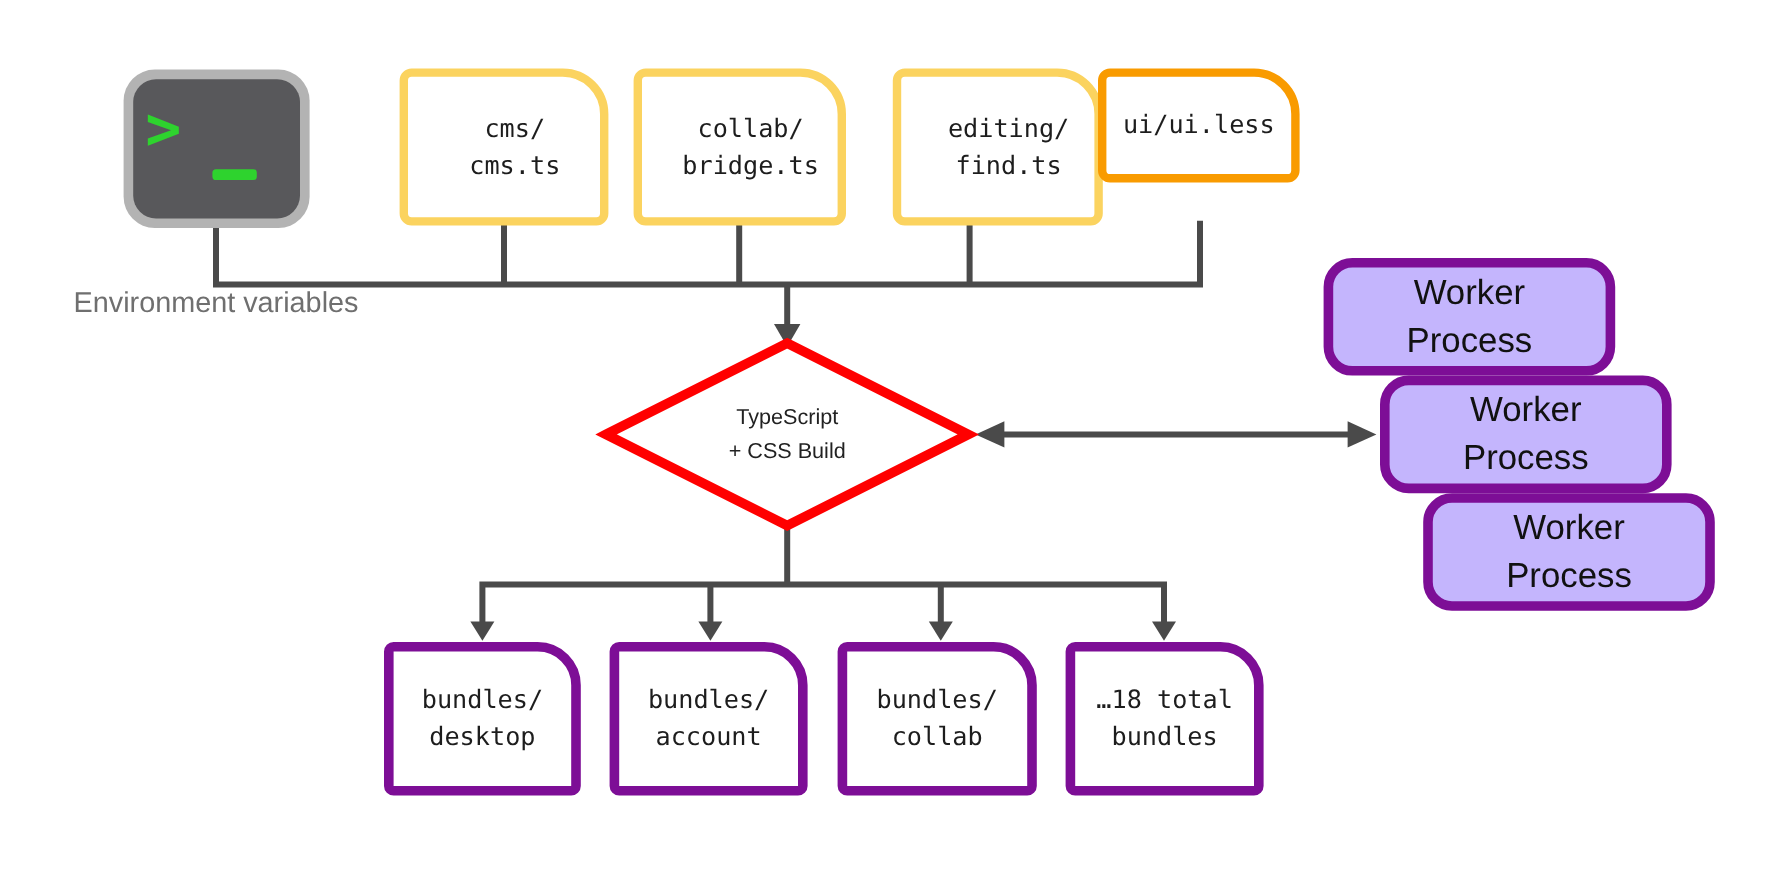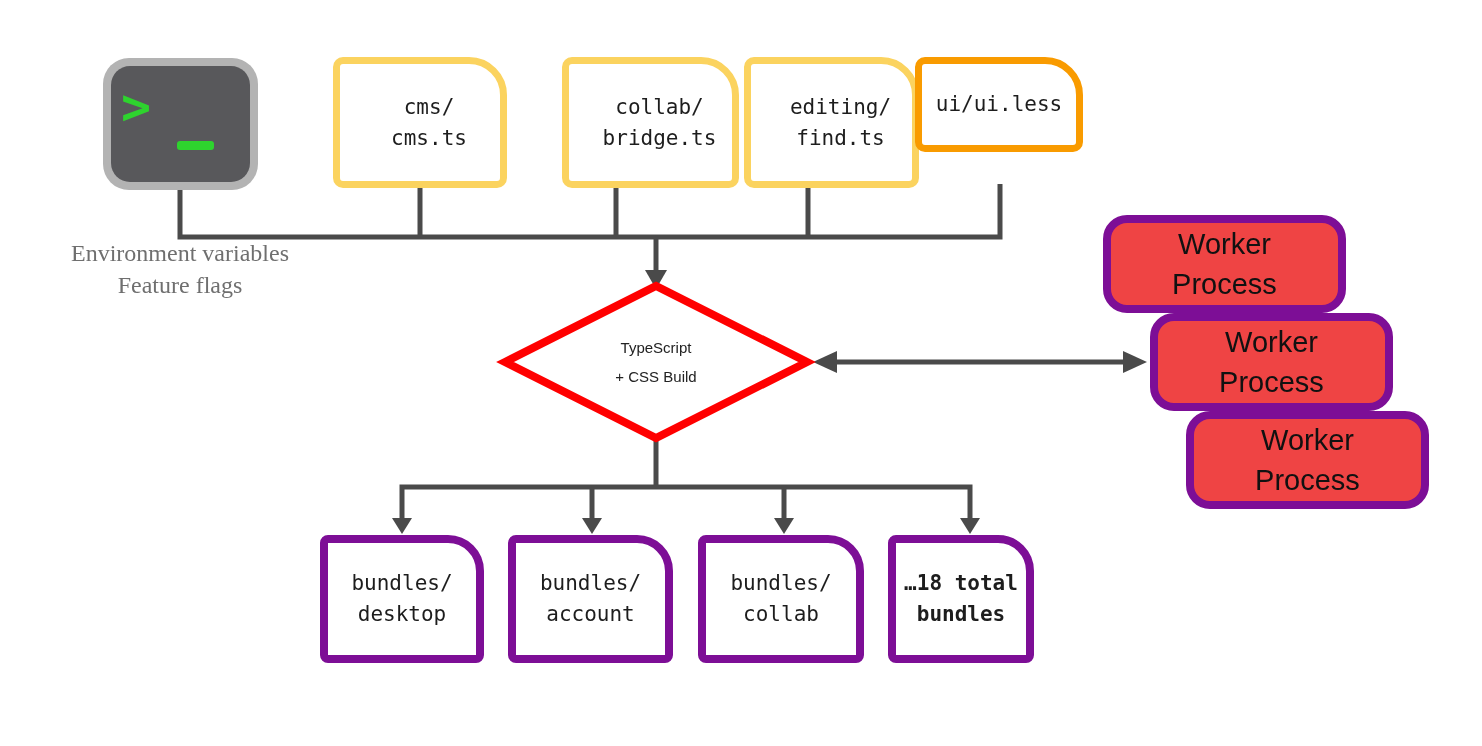--- a/index.html
+++ b/index.html
@@ -92,72 +92,71 @@
   
   .caption {
     position: absolute;
     left: 18px; top: 237px;
     width: 324px;
     text-align: center;
     font-size: 24px;
     line-height: 32px;
     color: var(--muted-text, #6F6F6F);
     z-index: 1;
-    font-family: Liberation Serif, serif;
   }
   .caption span { display: block; }
 
   
   .diamond-label {
     position: absolute;
     left: 546px; top: 333px;
     width: 220px;
     text-align: center;
-    font-size: 15px;
+    font-size: 18px;
     line-height: 29px;
     color: #222222;
     white-space: pre-line;
     z-index: 2;
   }
 
   
   .worker-box {
     position: absolute;
     box-sizing: border-box;
     width: 243px; height: 98px;
-    background: #ef4444;
+    background: #c4b5fd;
     border: 8px solid var(--purple, #7D0E96);
     border-radius: 24px;
     display: flex;
     align-items: center;
     justify-content: center;
     text-align: center;
     z-index: 1;
   }
   .worker-box .label {
     font-size: 29px;
     line-height: 40px;
     color: #111111;
     white-space: pre-line;
   }
   .worker-1 { left: 1103px; top: 215px; }
   .worker-2 { left: 1150px; top: 313px; z-index: 2; }
   .worker-3 { left: 1186px; top: 411px; z-index: 3; }
 
   
   .src-cms     { left: 333px; top: 57px; width: 174px; height: 131px; }
-  .src-collab  { left: 528px; top: 57px; width: 177px; height: 131px; margin-left: 34px; }
+  .src-collab  { left: 528px; top: 57px; width: 177px; height: 131px; }
   .src-editing { left: 720px; top: 57px; width: 175px; height: 131px; margin-left: 24px; }
   .src-ui      { left: 915px; top: 57px; width: 168px; height: 95px; }
 
   
   .bundle-1 { left: 320px; top: 535px; width: 164px; height: 128px; }
   .bundle-2 { left: 508px; top: 535px; width: 165px; height: 128px; }
   .bundle-3 { left: 698px; top: 535px; width: 166px; height: 128px; }
-  .bundle-4 { left: 888px; top: 535px; width: 146px; height: 128px; font-weight: bold; }
+  .bundle-4 { left: 888px; top: 535px; width: 165px; height: 128px; }
 </style>
 </head>
 <body>
 
 <svg id="connector-svg" viewBox="0 0 1482 746" xmlns="http://www.w3.org/2000/svg">
 
   <path class="connector" d="M180 190 L180 237 L1000 237 L1000 184 M420 186 V237 M616 186 V237 M808 186 V237"></path>
 
   <path class="connector" d="M656 237 V272"></path>
   <polygon class="arrowhead" points="645,270 667,270 656,289"></polygon>
@@ -177,21 +176,20 @@
 
 <div class="terminal">
   <div class="terminal-screen">
     <span class="terminal-prompt">&gt;</span>
     <span class="terminal-cursor"></span>
   </div>
 </div>
 
 <div class="caption">
   <span>Environment variables</span>
-  <span>Feature flags</span>
 </div>
 
 <div class="doc-box yellow src-cms">
   <span class="label">cms/
 cms.ts</span>
 </div>
 <div class="doc-box yellow src-collab">
   <span class="label">collab/
 bridge.ts</span>
 </div>

